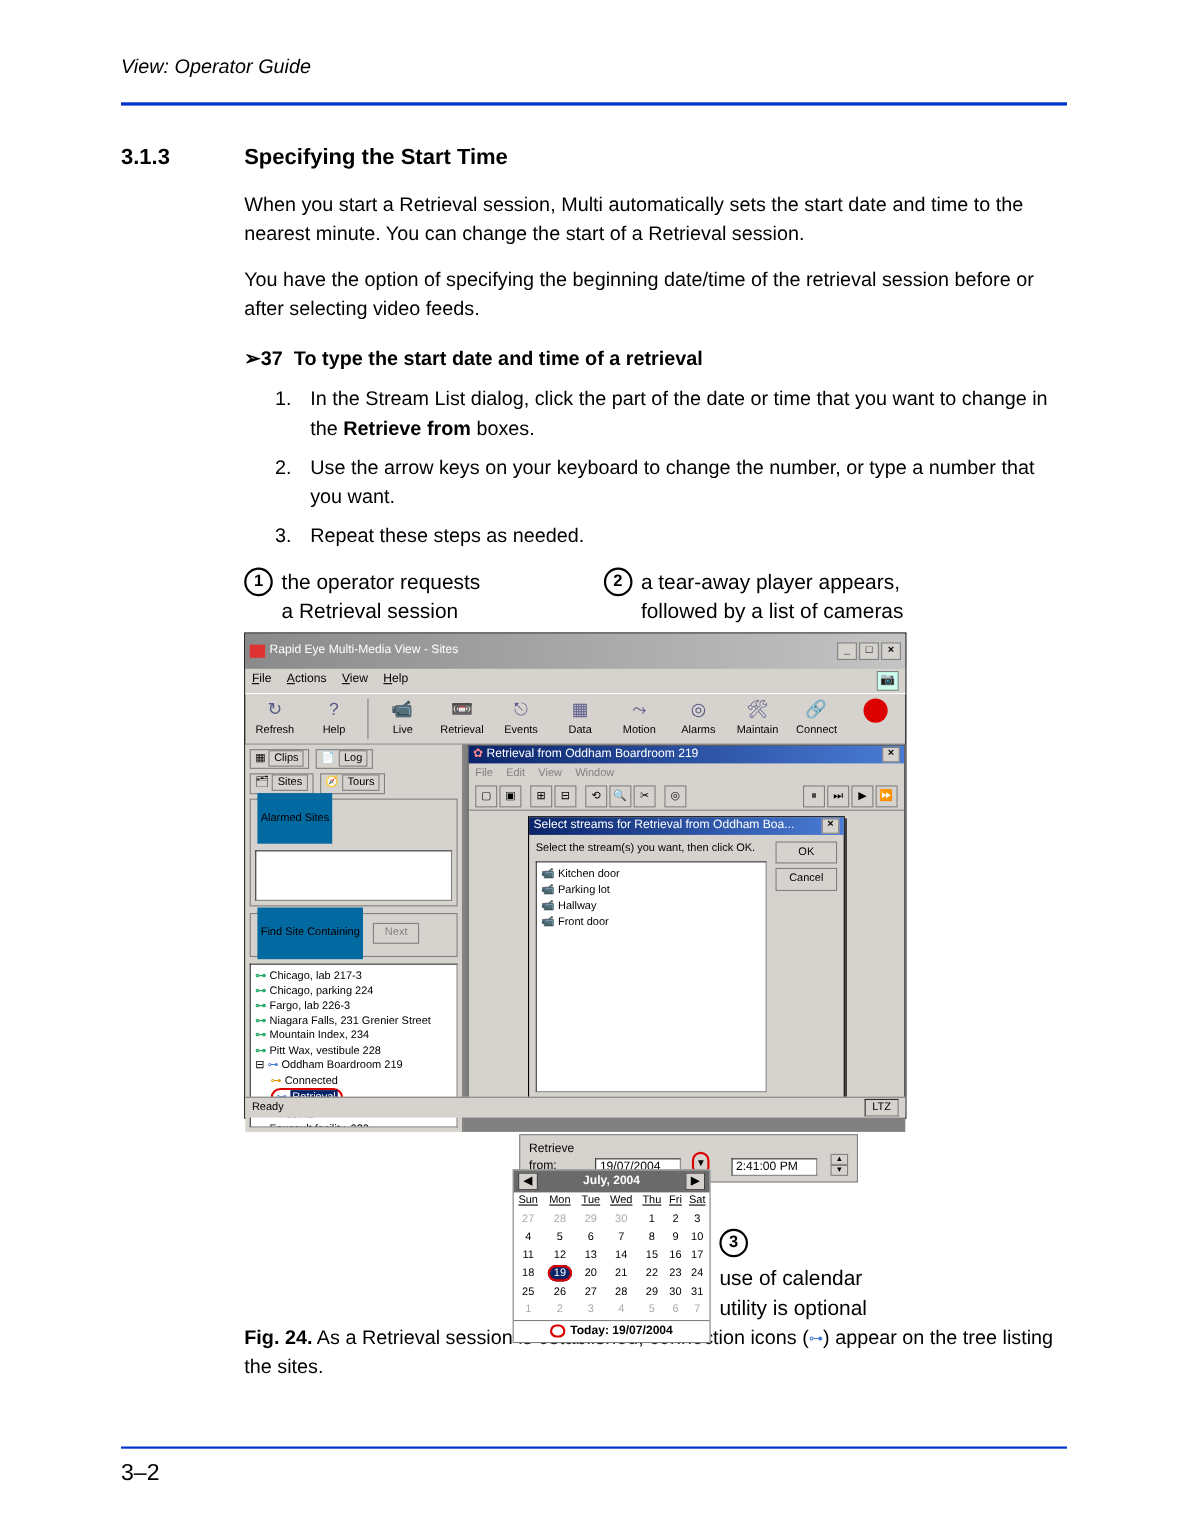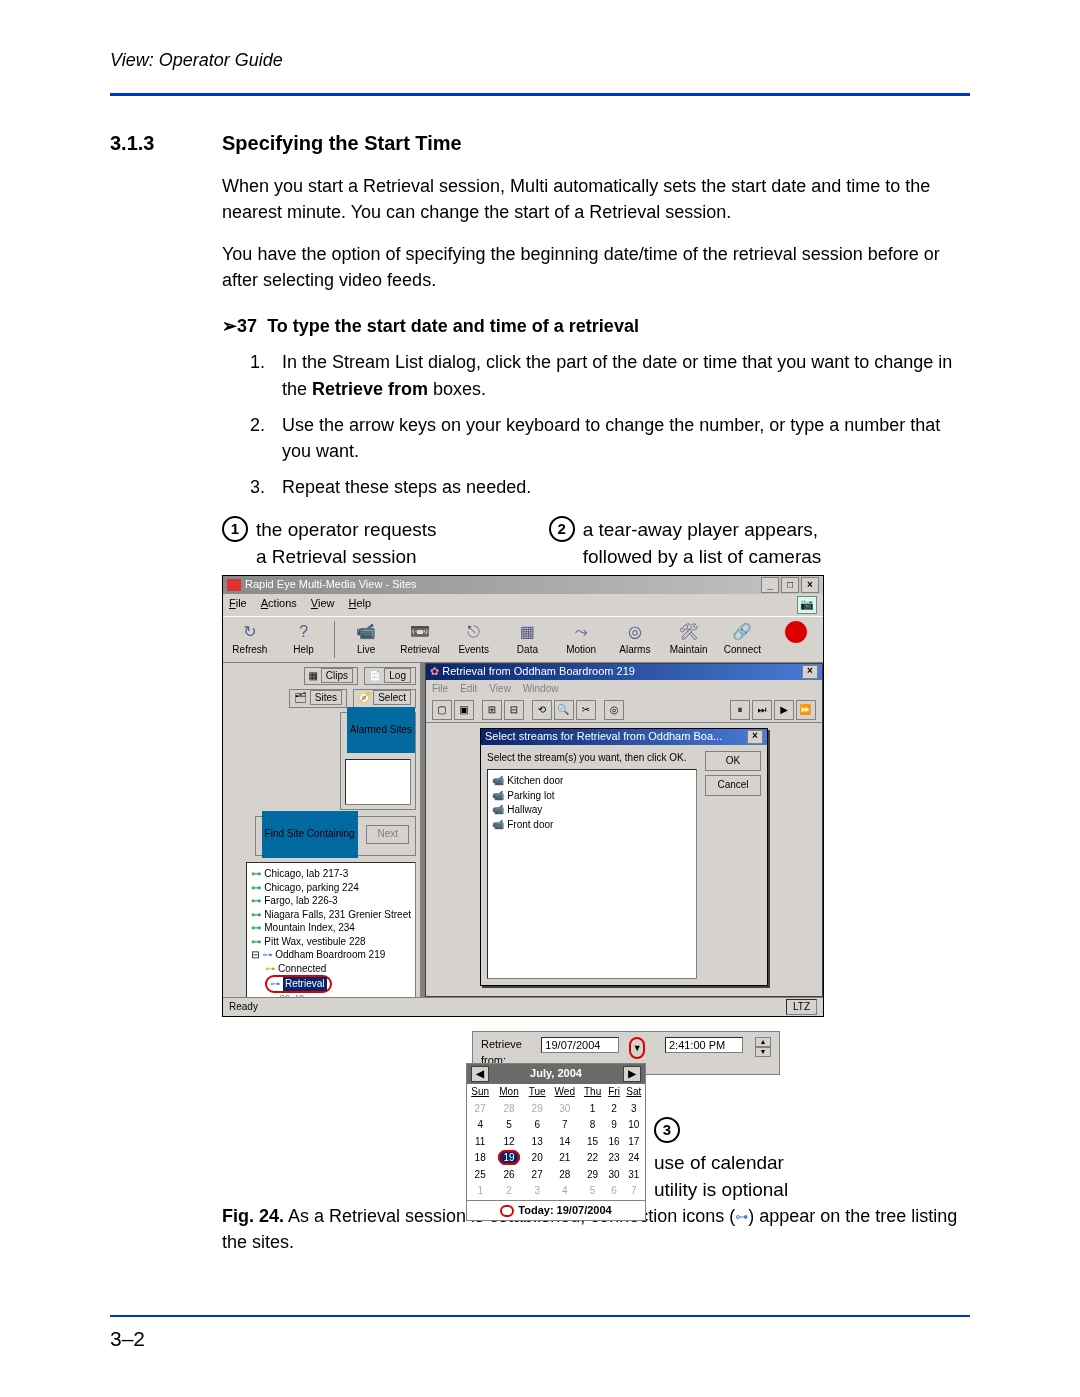--- a/index.html
+++ b/index.html
@@ -91,21 +91,21 @@
     border: 1px solid #000;
     background: #d6d3ce;
     font-family: Tahoma, Arial, sans-serif;
     font-size: 12px;
     color: #000;
     width: 600px;
     height: 440px;
   }
   .titlebar {
     background: linear-gradient(to right, #8a8a8a, #c4c4c4);
-    height: 18px;
+    height: 32px;
     display: flex;
     align-items: center;
     padding: 0 4px;
     color: #fff;
     position: relative;
   }
   .titlebar .tb-text {
     flex: 1;
     font-size: 11px;
   }
@@ -171,21 +171,20 @@
   }
   .leftpane {
     width: 198px;
     background: #d6d3ce;
     border-right: 1px solid #808080;
     padding: 4px;
     box-sizing: border-box;
     font-size: 10px;
     display: flex;
     flex-direction: column;
-    align-items: flex-end;
   }
   .leftpane .tabs {
     display: flex;
     gap: 6px;
     margin-bottom: 4px;
   }
   .leftpane .tabs span {
     background: #d6d3ce;
     border: 1px solid #808080;
     padding: 1px 4px;
@@ -366,21 +365,21 @@
   .retrievebar {
     position: absolute;
     left: 250px;
     top: 456px;
     width: 290px;
     background: #d6d3ce;
     border: 1px solid #808080;
     padding: 5px 8px;
     font-size: 11px;
     display: flex;
-    align-items: flex-start;
+    align-items: flex-end;
     gap: 10px;
   }
   .retrievebar input {
     font-size: 11px;
     width: 70px;
     border: 1px inset #808080;
     padding: 1px 3px;
   }
   .dropbtn {
     width: 16px;
@@ -620,21 +619,21 @@
           </div>
 
           <div class="content">
             <div class="leftpane">
               <div class="tabs">
                 <span>▦ <span>Clips</span></span>
                 <span>📄 <span>Log</span></span>
               </div>
               <div class="tabs">
                 <span>🗂 <span>Sites</span></span>
-                <span>🧭 <span>Select</span></span>
+                <span>🧭 <span>Tours</span></span>
               </div>
               <div class="groupbox">
                 <div class="gb-title">Alarmed Sites</div>
                 <div class="whitebox"></div>
               </div>
               <div class="groupbox findbox">
                 <div class="gb-title">Find Site Containing</div>
                 <div class="nextbtn">Next</div>
               </div>
               <div class="tree">

